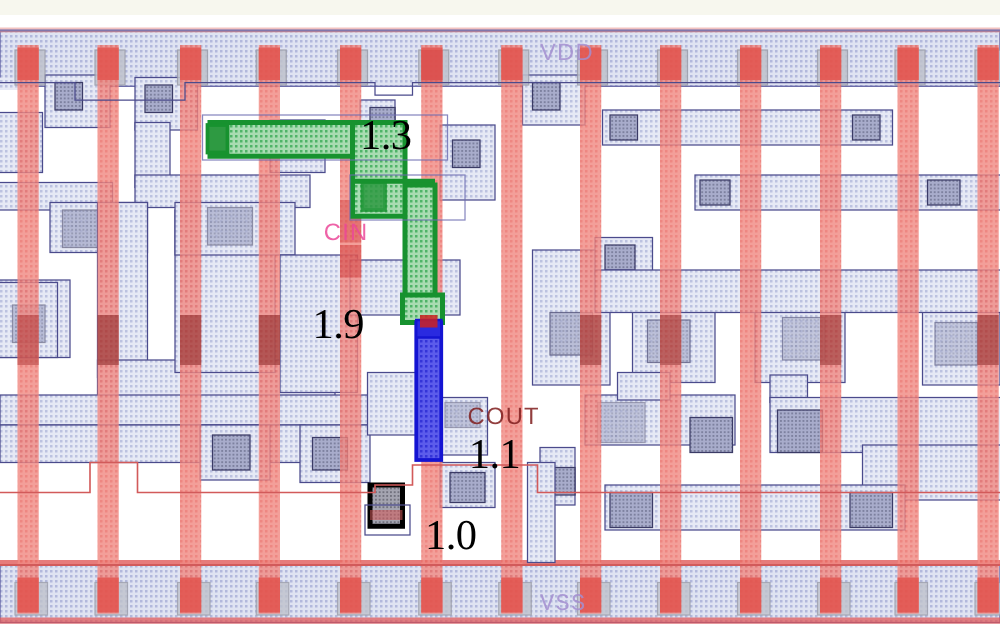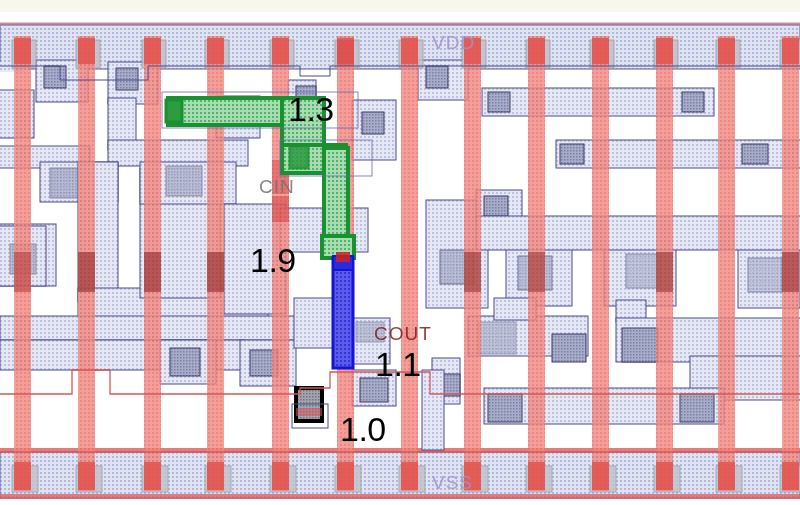--- a/index.html
+++ b/index.html
@@ -1,21 +1,21 @@
 <!DOCTYPE html>
 <html><head>
 <meta charset="utf-8">
 <style>
   html,body{margin:0;padding:0;background:#fff;}
   body{font-family:"Liberation Sans",sans-serif;}
   #stage{position:relative;width:800px;height:505px;overflow:hidden;background:#ffffff;}
   #stage svg{position:absolute;left:0;top:0;}
   .annot{
     position:absolute;
-    font-family:Liberation Sans, sans-serif;
+    font-family:Liberation Serif, serif;
     font-size:34px;
     color:#000;
     font-weight:400;
     line-height:1;
     white-space:nowrap;
     letter-spacing:-0.5px;
   }
   .netlabel{
     position:absolute;
     font-family:"Liberation Sans",sans-serif;
@@ -311,22 +311,22 @@
 
     <g>
       <path d="M0,66 L60,66 L60,80 L148,80 L148,66 L300,66 L300,76 L330,76 L330,66 L800,66" fill="none" stroke="#4b4b8c" stroke-width="1"></path>
       <path d="M0,394 L72,394 L72,370 L110,370 L110,394 L300,394 L300,388 L330,388 L330,372 L430,372 L430,394 L800,394" fill="none" stroke="#d25a5a" stroke-width="1.3"></path>
       <line x1="0" y1="452" x2="800" y2="452" stroke="#d25a5a" stroke-width="1.5"></line>
       <line x1="0" y1="24" x2="800" y2="24" stroke="#6666aa" stroke-width="1"></line>
     </g>
   </svg>
 
   <div class="netlabel" style="left:432px;top:32px;">VDD</div>
-  <div class="netlabel" style="left:432px;top:472px;">VSS</div>
-  <div class="netlabel" style="left:259px;top:176px;color:#737373;">CIN</div>
+  <div class="netlabel" style="left:432px;top:472px;font-family:Liberation Mono, monospace;">VSS</div>
+  <div class="netlabel" style="left:259px;top:176px;color:#ec4899;">CIN</div>
   <div class="netlabel" style="left:362px;top:323px;color:#7f1d1d;margin-left:12px;">COUT</div>
 
   <div class="annot" style="left:288px;top:92px;">1.3</div>
   <div class="annot" style="left:250px;top:243px;">1.9</div>
   <div class="annot" style="left:375px;top:303px;margin-top:44px;">1.1</div>
   <div class="annot" style="left:340px;top:412px;">1.0</div>
 
 </div>
 
 </body></html>

